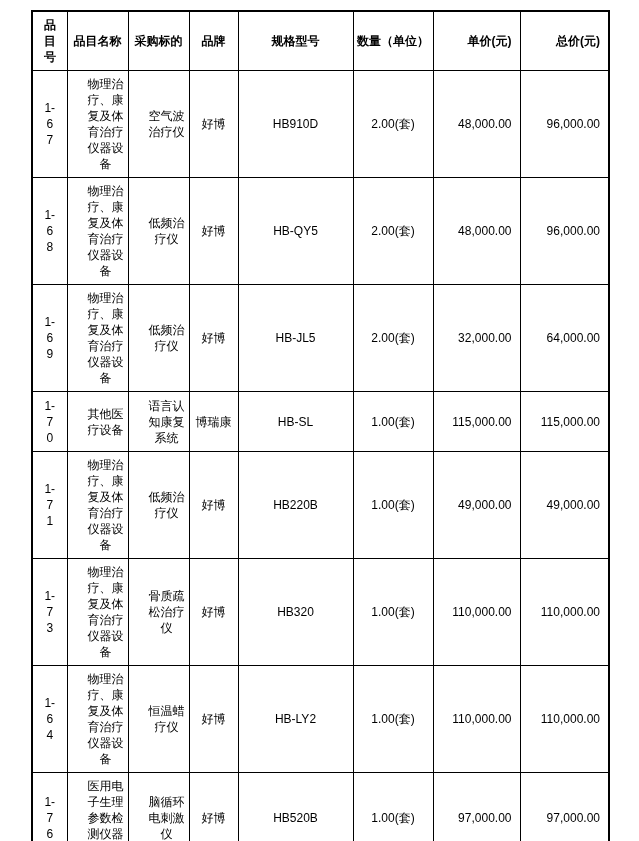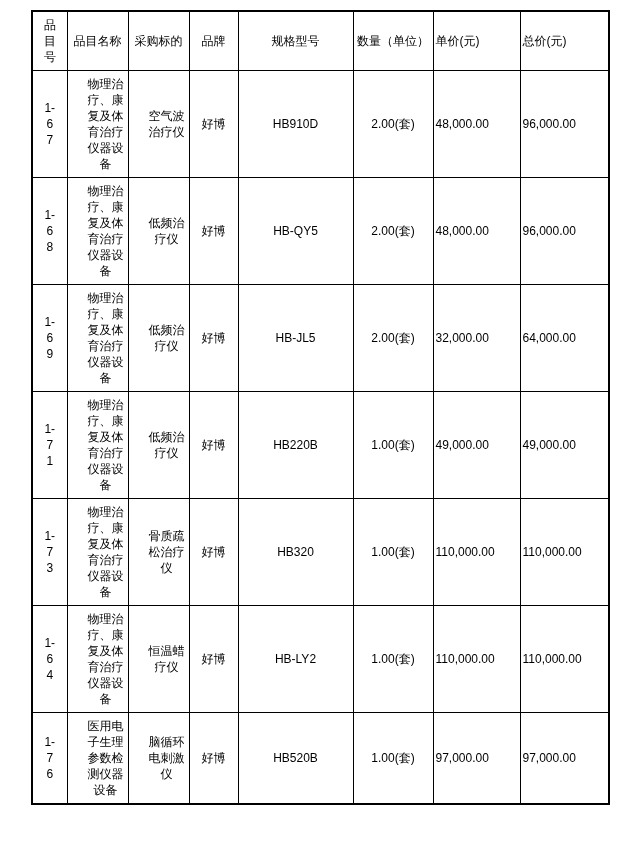--- a/index.html
+++ b/index.html
@@ -29,35 +29,35 @@
   .items-table th, .items-table td {
     border: 1px solid #000000;
     font-size: 12px;
     line-height: 16px;
     text-align: center;
     vertical-align: middle;
     padding: 5px 2px;
     overflow: hidden;
   }
   .items-table th {
-    font-weight: normal;
+    font-weight: bold;
     padding: 5px 2px;
   }
   
   .items-table td.cell-no, .items-table th.cell-no {
     padding-left: 11px;
     padding-right: 11px;
     word-break: break-all;
   }
   .items-table td.cell-name, .items-table td.cell-target {
     padding-left: 19px;
     padding-right: 3px;
   }
   .items-table .num {
-    text-align: left;
+    text-align: right;
     padding-right: 8px;
     padding-left: 2px;
   }
   .items-table thead th { height: 53px; }
   .items-table tbody tr.tall td { height: 66px; }
   .items-table tbody tr.short td { height: 60px; }
 </style>
 </head>
 <body>
 
@@ -109,20 +109,30 @@
         <tr class="tall">
           <td class="cell-no">1-69</td>
           <td class="cell-name">物理治疗、康复及体育治疗仪器设备</td>
           <td class="cell-target">低频治疗仪</td>
           <td>好博</td>
           <td>HB-JL5</td>
           <td>2.00(套)</td>
           <td class="num">32,000.00</td>
           <td class="num">64,000.00</td>
         </tr>
+        <tr class="short">
+          <td class="cell-no">1-70</td>
+          <td class="cell-name">其他医疗设备</td>
+          <td class="cell-target">语言认知康复系统</td>
+          <td>博瑞康</td>
+          <td>HB-SL</td>
+          <td>1.00(套)</td>
+          <td class="num">115,000.00</td>
+          <td class="num">115,000.00</td>
+        </tr>
         <tr class="tall">
           <td class="cell-no">1-71</td>
           <td class="cell-name">物理治疗、康复及体育治疗仪器设备</td>
           <td class="cell-target">低频治疗仪</td>
           <td>好博</td>
           <td>HB220B</td>
           <td>1.00(套)</td>
           <td class="num">49,000.00</td>
           <td class="num">49,000.00</td>
         </tr>

